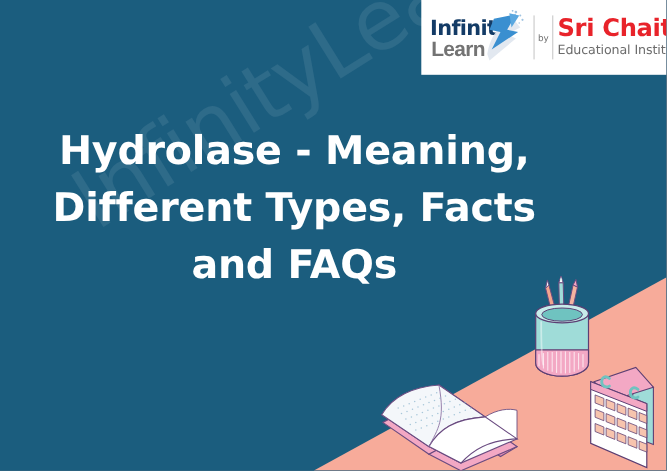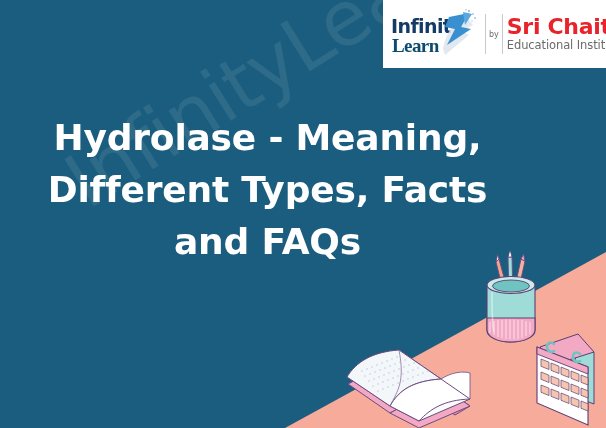--- a/index.html
+++ b/index.html
@@ -49,23 +49,23 @@
     position:relative;width:92px;height:58px;flex:0 0 auto;
   }
   .il-word{
     position:absolute;left:0;top:12px;
     font-size:19px;font-weight:bold;color:#133b66;
     letter-spacing:-0.6px;line-height:1;
     font-family:"DejaVu Sans", sans-serif;
   }
   .il-word2{
     position:absolute;left:1px;top:31px;
-    font-size:19px;font-weight:bold;color:#0c4a6e;
+    font-size:19px;font-weight:bold;color:#737373;
     letter-spacing:-0.6px;line-height:1;
-    font-family:Liberation Serif, serif;
+    font-family:Liberation Sans, sans-serif;
   }
   .il-arrow{position:absolute;left:48px;top:4px;}
   .by-sep{
     display:flex;align-items:center;flex:0 0 auto;
     margin:0 4px 0 2px;height:44px;
   }
   .by-line{width:1px;height:40px;background:#c9c9c9;}
   .by-text{
     font-size:8px;color:#6f6f6f;margin:0 3px;font-weight:normal;
     font-family:"DejaVu Sans", sans-serif;

